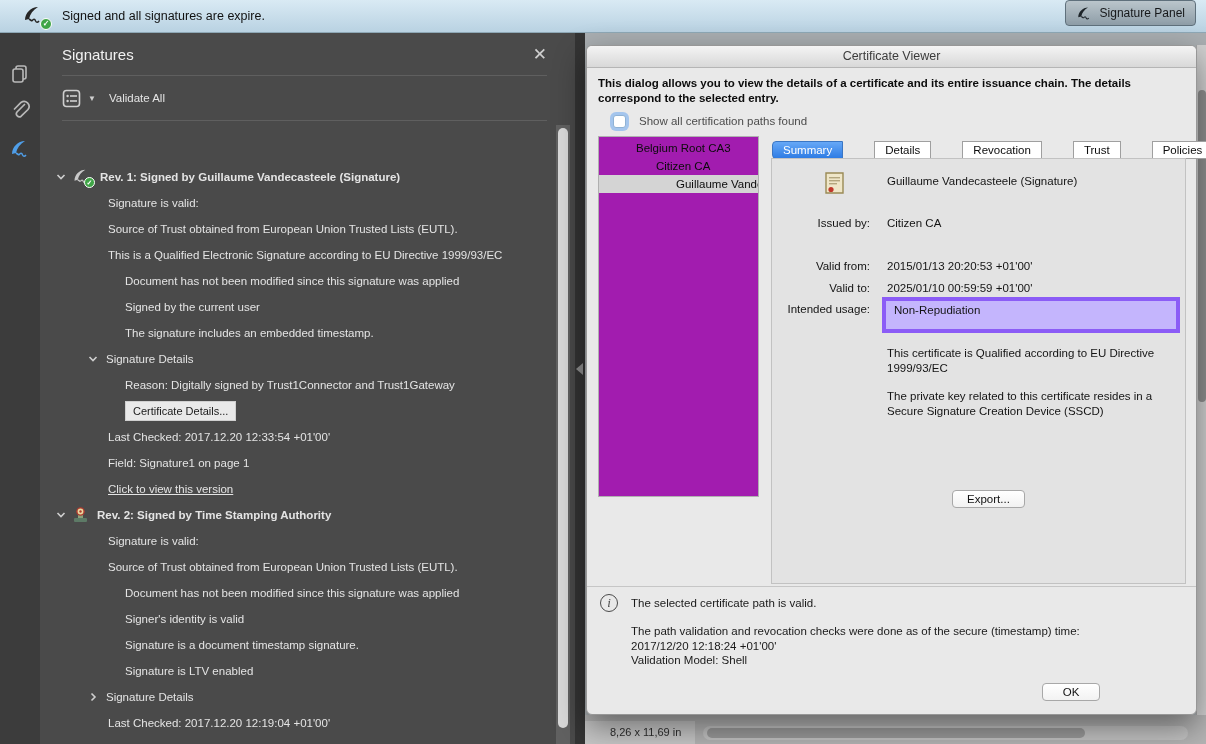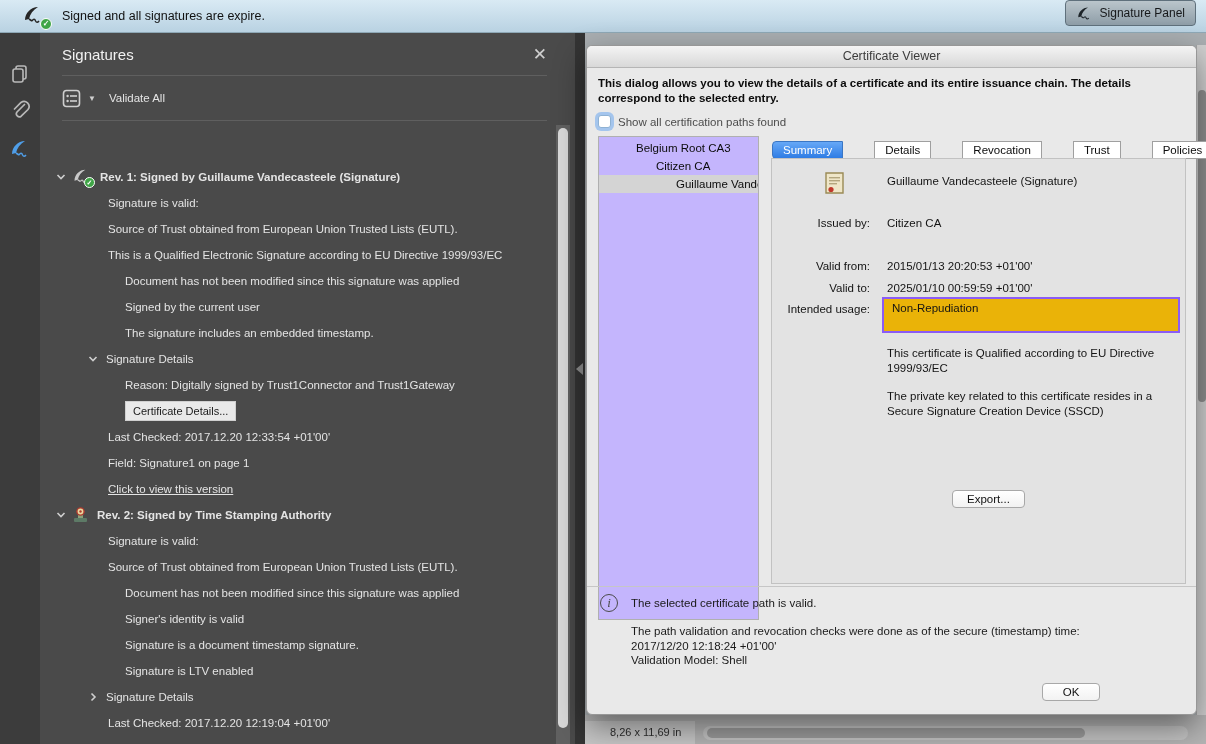--- a/index.html
+++ b/index.html
@@ -77,46 +77,46 @@
 
   
   #dlg { position:absolute; left:1px; top:12px; width:611px; height:670px;
     background:#e9e9e9; border:1px solid #979797; border-radius:6px;
     box-shadow:0 12px 32px rgba(0,0,0,.45); }
   .titlebar { height:22px; background:linear-gradient(#f4f4f4,#d8d8d8);
     border-bottom:1px solid #b5b5b5; border-radius:5px 5px 0 0;
     text-align:center; font-size:12.5px; color:#3c3c3c; line-height:21px; }
   .intro { position:absolute; left:11px; top:30px; width:562px;
     font-size:11.5px; font-weight:bold; color:#0c0c0c; line-height:15px; }
-  .chk-row { position:absolute; left:11px; top:69px; display:flex; align-items:center; gap:7px; }
+  .chk-row { position:absolute; left:26px; top:69px; display:flex; gap:13px; }
   .chk { width:13px; height:13px; background:#fff; border:1px solid #8fb2d4; border-radius:3px;
     box-shadow:0 0 0 3px rgba(108,168,240,.55); }
   .chk-row label { font-size:11.5px; color:#4c4c4c; }
 
-  .chain-box { position:absolute; left:11px; top:90px; width:161px; height:484px;
-    background:#c4b5fd; border:1px solid #b0b0b0; padding-top:2px; }
+  .chain-box { position:absolute; left:11px; top:90px; width:161px; height:361px;
+    background:#a21caf; border:1px solid #b0b0b0; padding-top:2px; }
   .chain-item { height:18px; line-height:18px; font-size:11.5px; color:#0c0c0c; white-space:nowrap; overflow:hidden; }
   .ci0 { padding-left:37px; } .ci1 { padding-left:57px; } .ci2 { padding-left:77px; }
   .chain-item.sel { background:#d4d4d4; }
 
   .tabs { position:absolute; left:185px; top:95px; display:flex; height:18px;gap:32px; }
   .tab { background:#fff; border:1px solid #9f9f9f; margin-left:-1px;
     font-size:11.5px; color:#0c0c0c; line-height:16px; padding:0 10px; cursor:default; }
   .tab:first-child { border-radius:4px 0 0 4px; margin-left:0; }
   .tab:last-child { border-radius:0 4px 4px 0; }
   .tab.active { background:linear-gradient(#66a8f7,#2e7ce4); border-color:#3a76c4; color:#fff; }
 
   .tabpanel { position:absolute; left:184px; top:112px; width:415px; height:426px;
     background:#e3e3e3; border:1px solid #c2c2c2; font-size:11.5px; color:#141414; }
   .certicon { position:absolute; left:52px; top:12px; }
   .subject { position:absolute; left:115px; top:16px; }
   .flabel { position:absolute; left:0; width:98px; text-align:right; color:#141414; }
   .fvalue { position:absolute; left:115px; }
   .usage-box { position:absolute; left:110px; top:138px; width:298px; height:36px;
-    background:#eab308; border:2px solid #8b5cf6; padding:3px 8px; }
+    background:#c4b5fd; border:4px solid #8b5cf6; padding:3px 8px; }
   .note { position:absolute; left:115px; width:296px; line-height:15px; }
   .push-btn { background:linear-gradient(#ffffff,#f2f2f2); border:1px solid #a8a8a8;
     border-radius:4px; font-size:11.5px; color:#111; padding:2px 14px; cursor:default;
     font-family:"Liberation Sans", sans-serif; }
   .export-pos { position:absolute; left:180px; top:331px; }
 
   .foot-div { position:absolute; left:0; right:0; top:540px; height:1px; background:#c6c6c6; }
   .info-ic { position:absolute; left:13px; top:548px; width:18px; height:18px;
     border:1.5px solid #4a4a4a; border-radius:50%; text-align:center;
     font-family:"Liberation Serif", serif; font-style:italic; font-size:13px;

